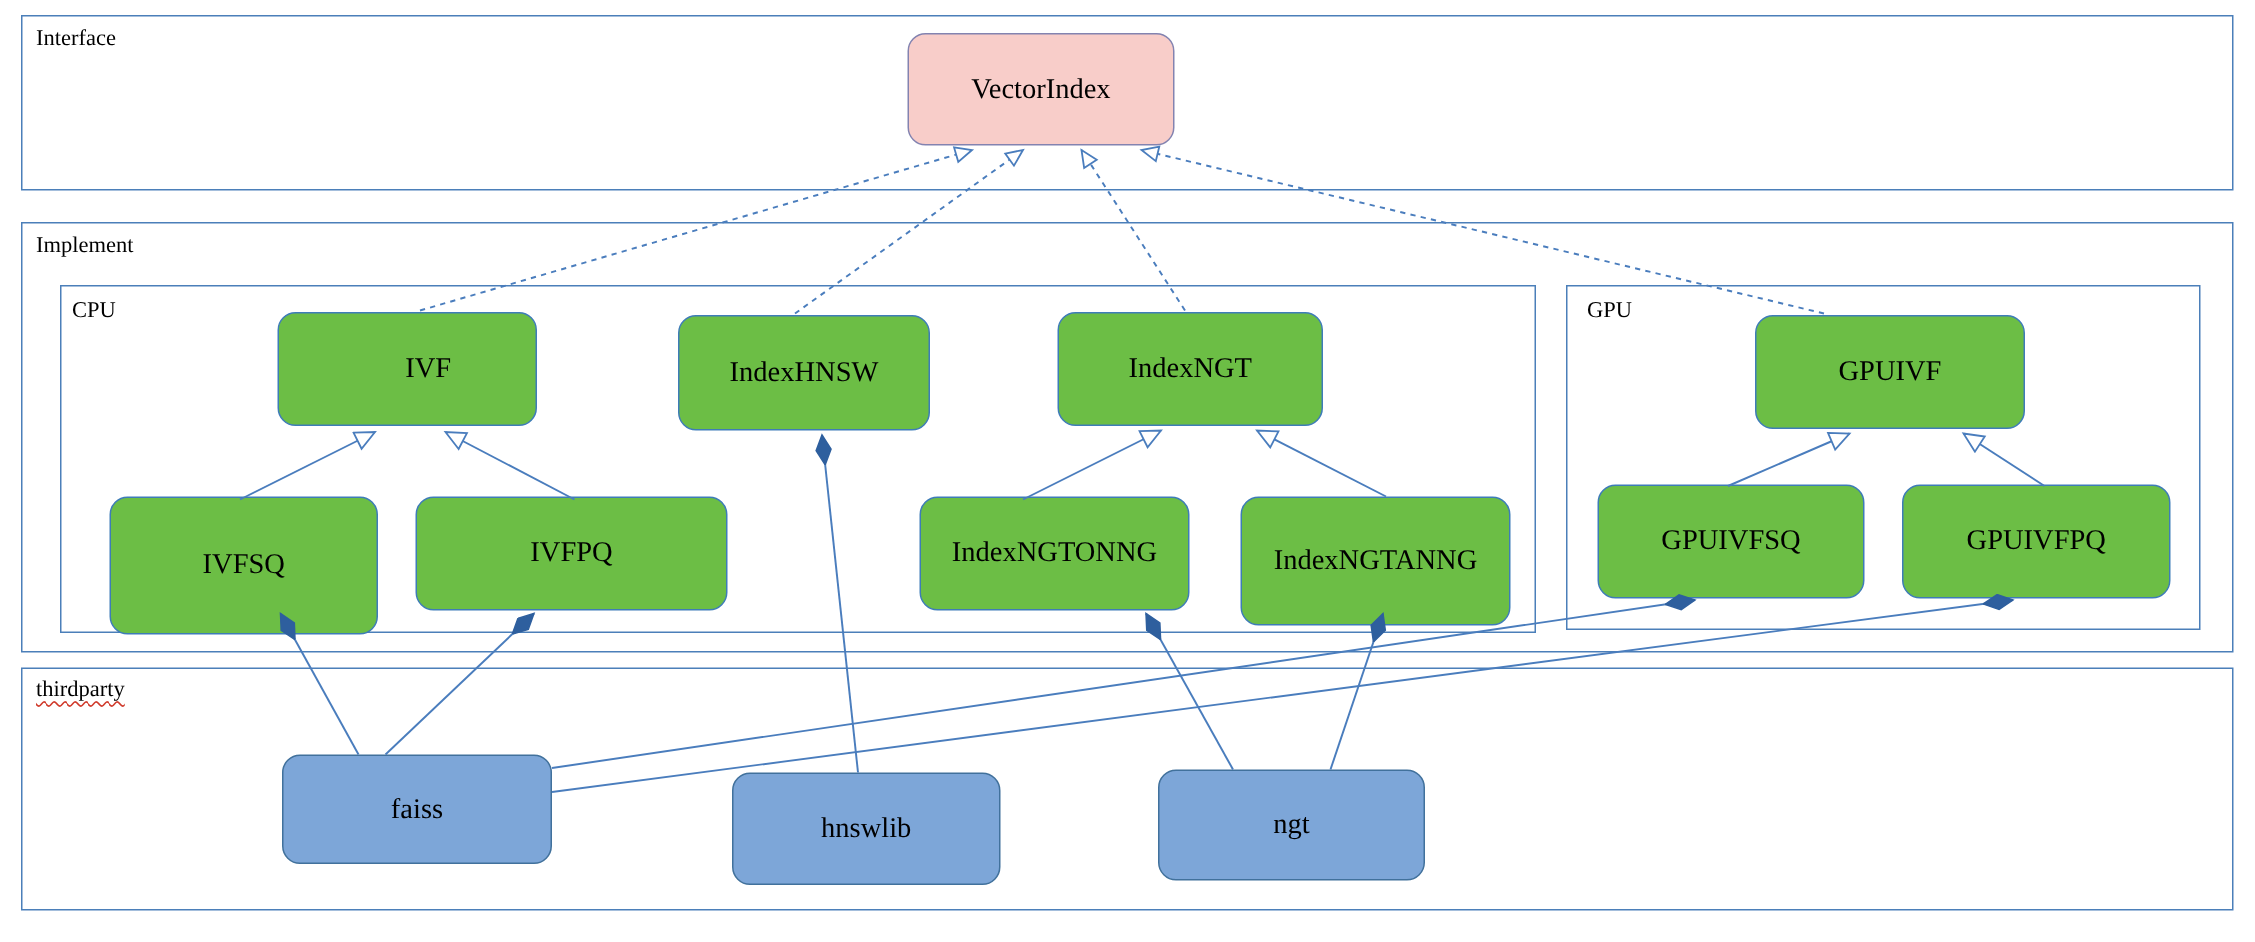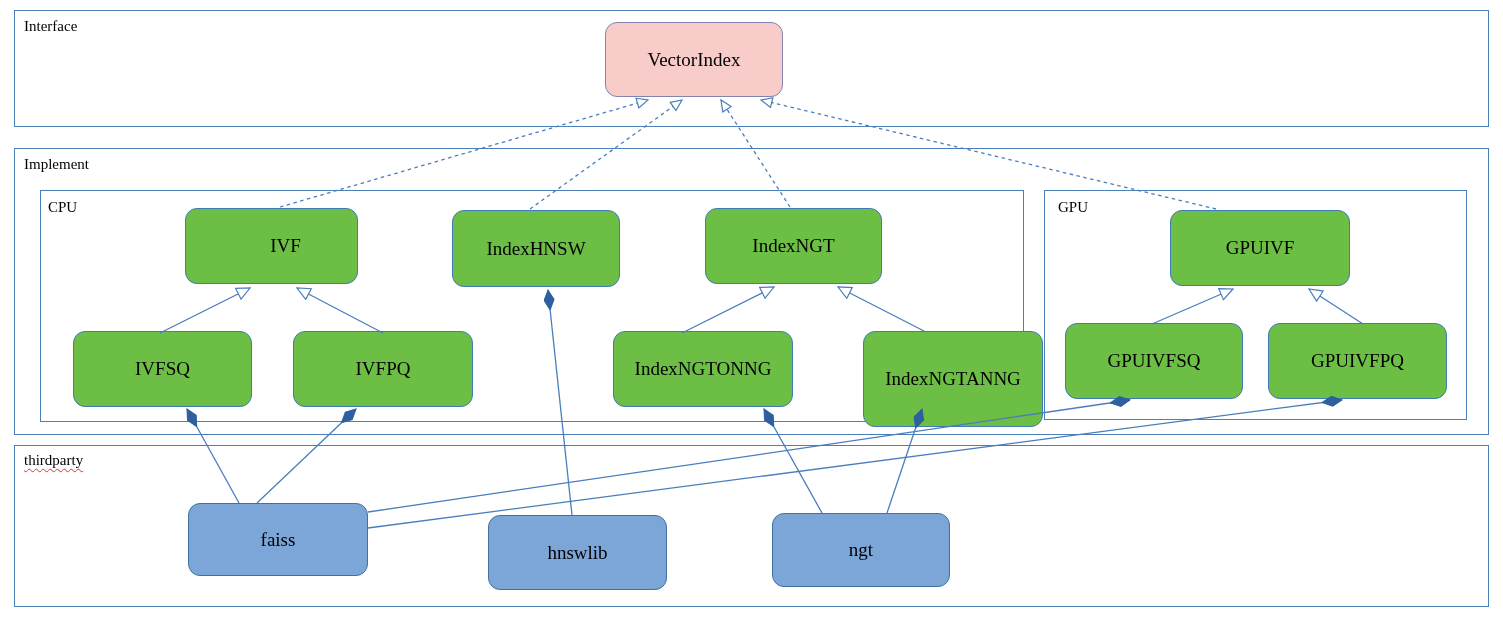--- a/index.html
+++ b/index.html
@@ -67,24 +67,24 @@
   <div class="container" style="left:14px;top:445px;width:1475px;height:162px;"></div>
   <span class="clabel squiggly" style="left:24px;top:452px;">thirdparty</span>
 
   <div class="node itf" style="left:605px;top:22px;width:178px;height:75px;">VectorIndex</div>
 
   <div class="node cls" style="left:185px;top:208px;width:173px;height:76px;padding-left:28px;">IVF</div>
   <div class="node cls" style="left:452px;top:210px;width:168px;height:77px;">IndexHNSW</div>
   <div class="node cls" style="left:705px;top:208px;width:177px;height:76px;">IndexNGT</div>
   <div class="node cls" style="left:1170px;top:210px;width:180px;height:76px;">GPUIVF</div>
 
-  <div class="node cls" style="left:73px;top:331px;width:179px;height:76px;">IVFSQ</div>
-  <div class="node cls" style="left:293px;top:331px;width:180px;height:76px;">IVFPQ</div>
+  <div class="node cls" style="left:73px;top:331px;width:179px;height:92px;">IVFSQ</div>
+  <div class="node cls" style="left:277px;top:331px;width:208px;height:76px;">IVFPQ</div>
   <div class="node cls" style="left:613px;top:331px;width:180px;height:76px;">IndexNGTONNG</div>
-  <div class="node cls" style="left:827px;top:331px;width:180px;height:96px;margin-left:36px;">IndexNGTANNG</div>
+  <div class="node cls" style="left:827px;top:331px;width:180px;height:86px;">IndexNGTANNG</div>
   <div class="node cls" style="left:1065px;top:323px;width:178px;height:76px;">GPUIVFSQ</div>
   <div class="node cls" style="left:1268px;top:323px;width:179px;height:76px;">GPUIVFPQ</div>
 
   <div class="node lib" style="left:188px;top:503px;width:180px;height:73px;">faiss</div>
   <div class="node lib" style="left:488px;top:515px;width:179px;height:75px;">hnswlib</div>
   <div class="node lib" style="left:772px;top:513px;width:178px;height:74px;">ngt</div>
 
   <svg class="edges" width="1503" height="628" viewBox="0 0 1503 628">
     <defs>
       <marker id="mOpen" markerUnits="userSpaceOnUse" markerWidth="14" markerHeight="14" refX="12" refY="6" orient="auto">

